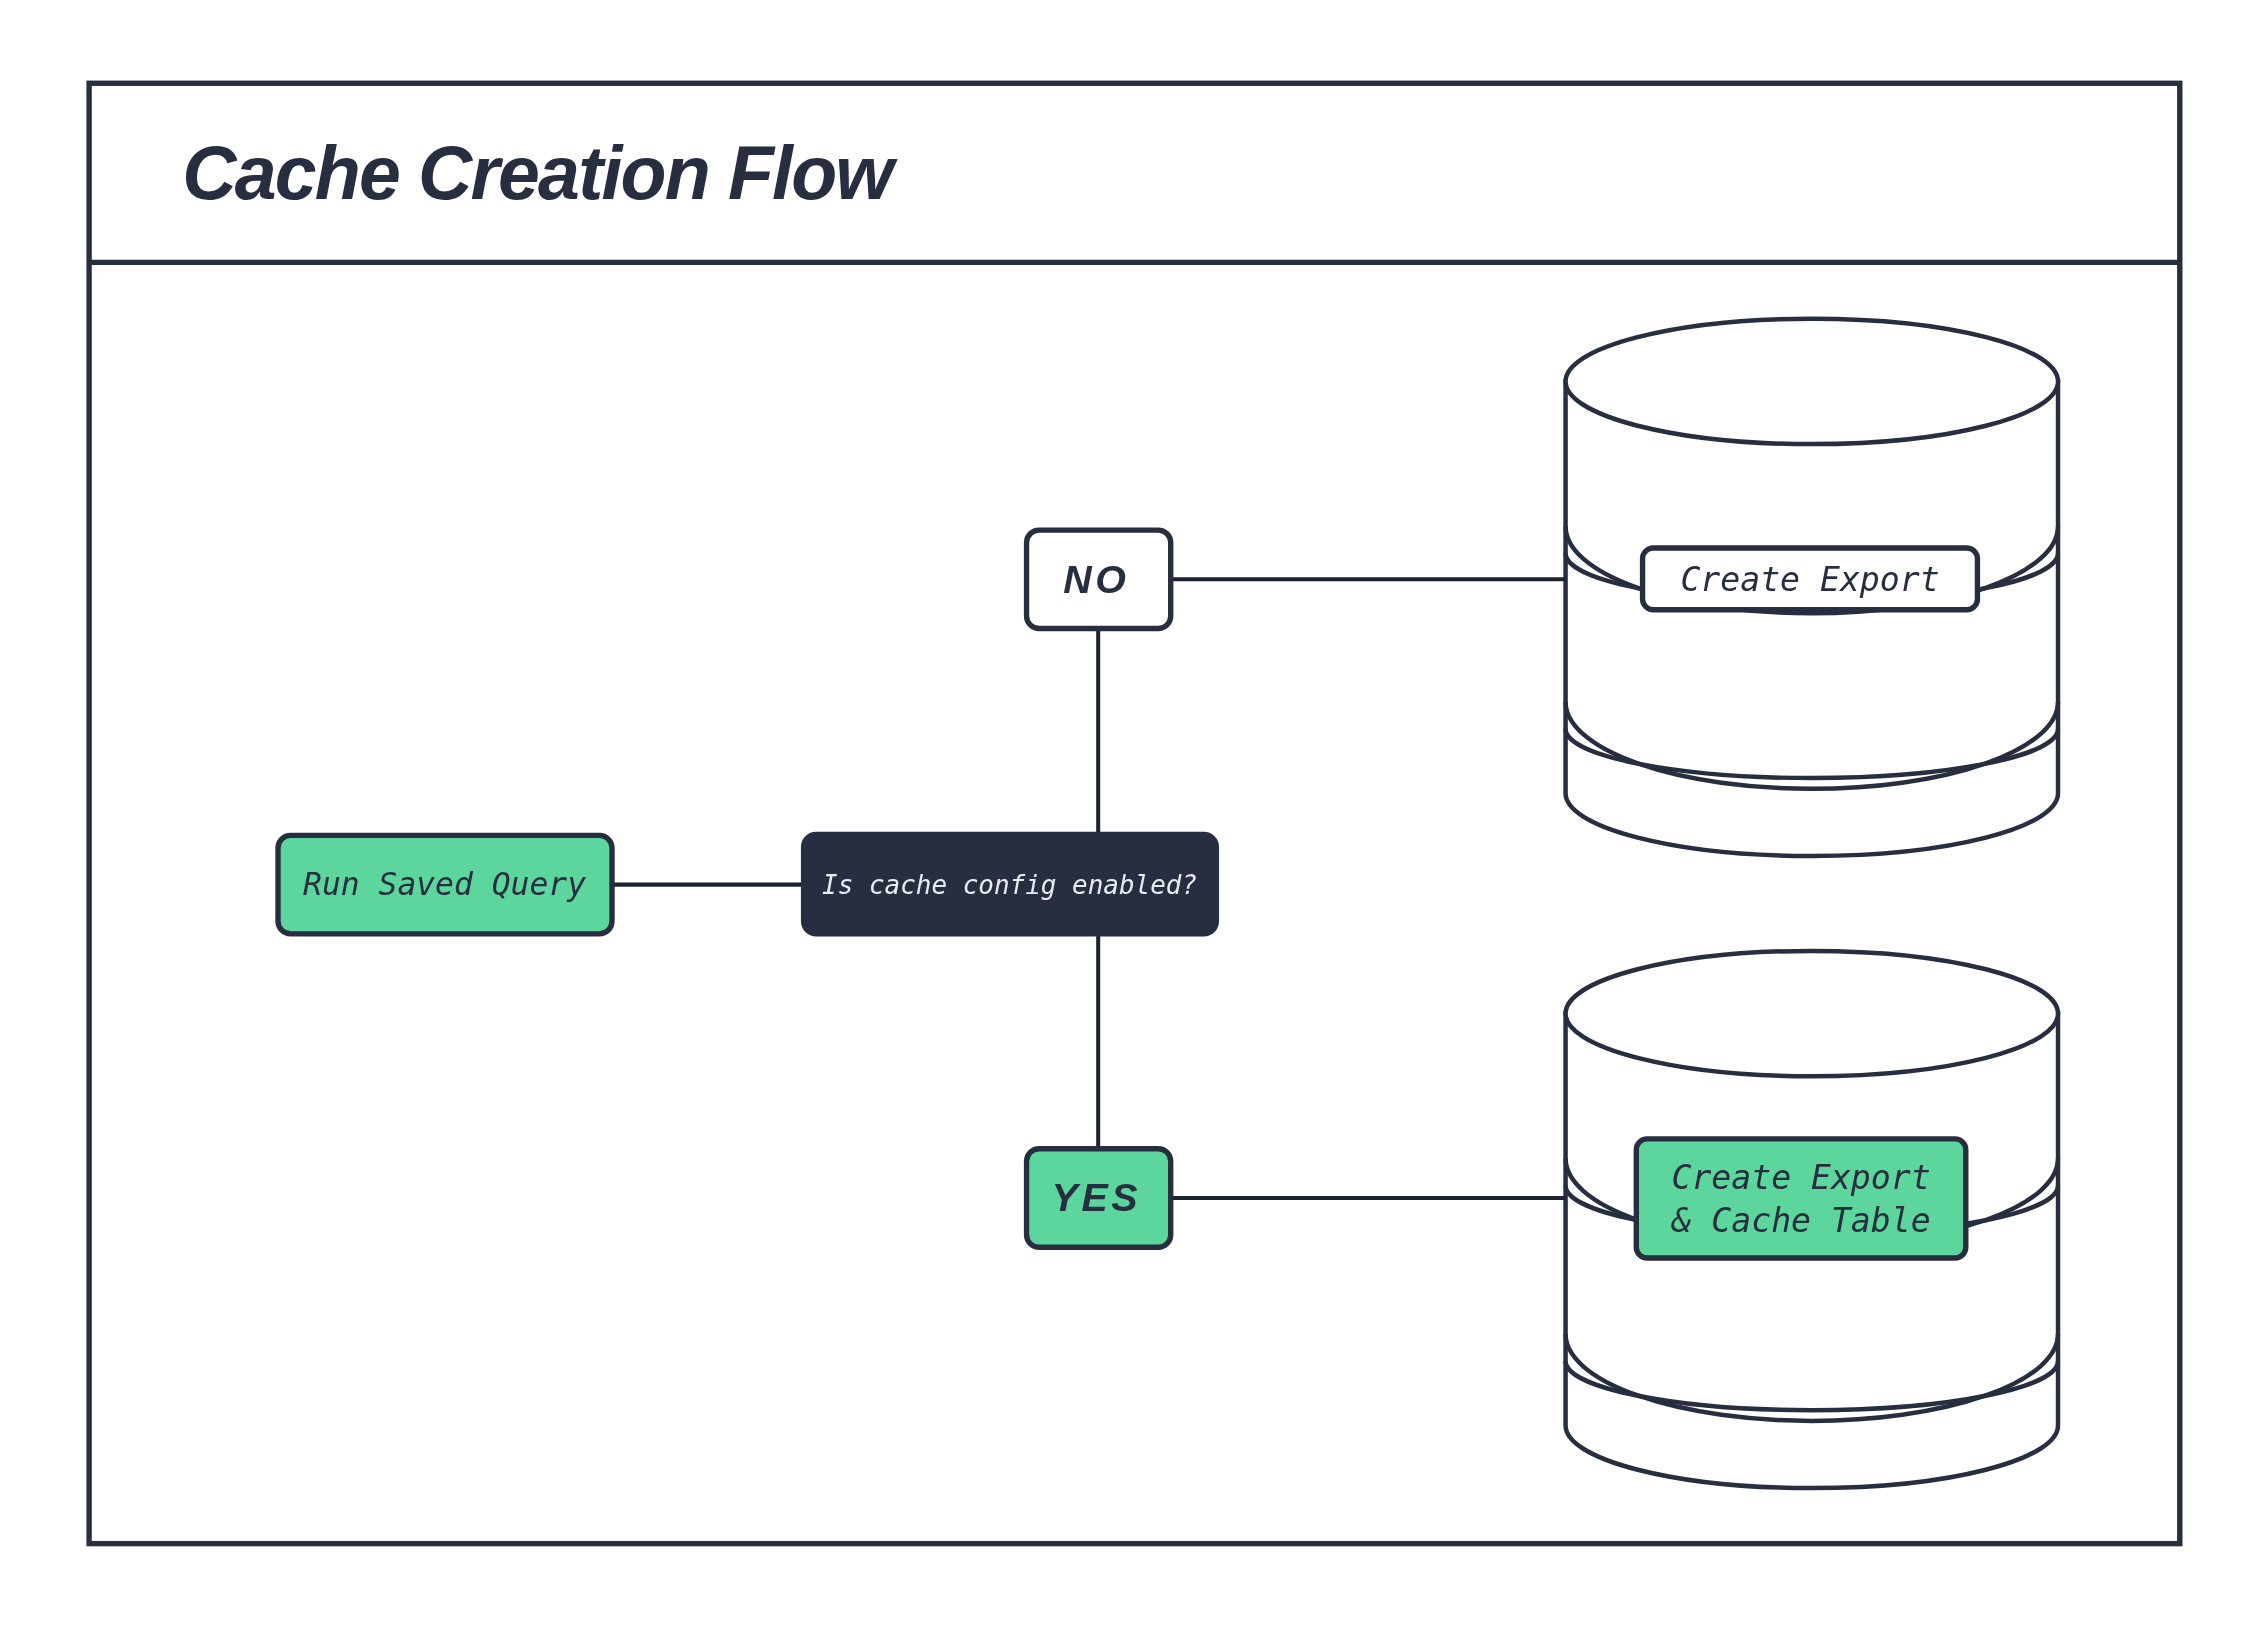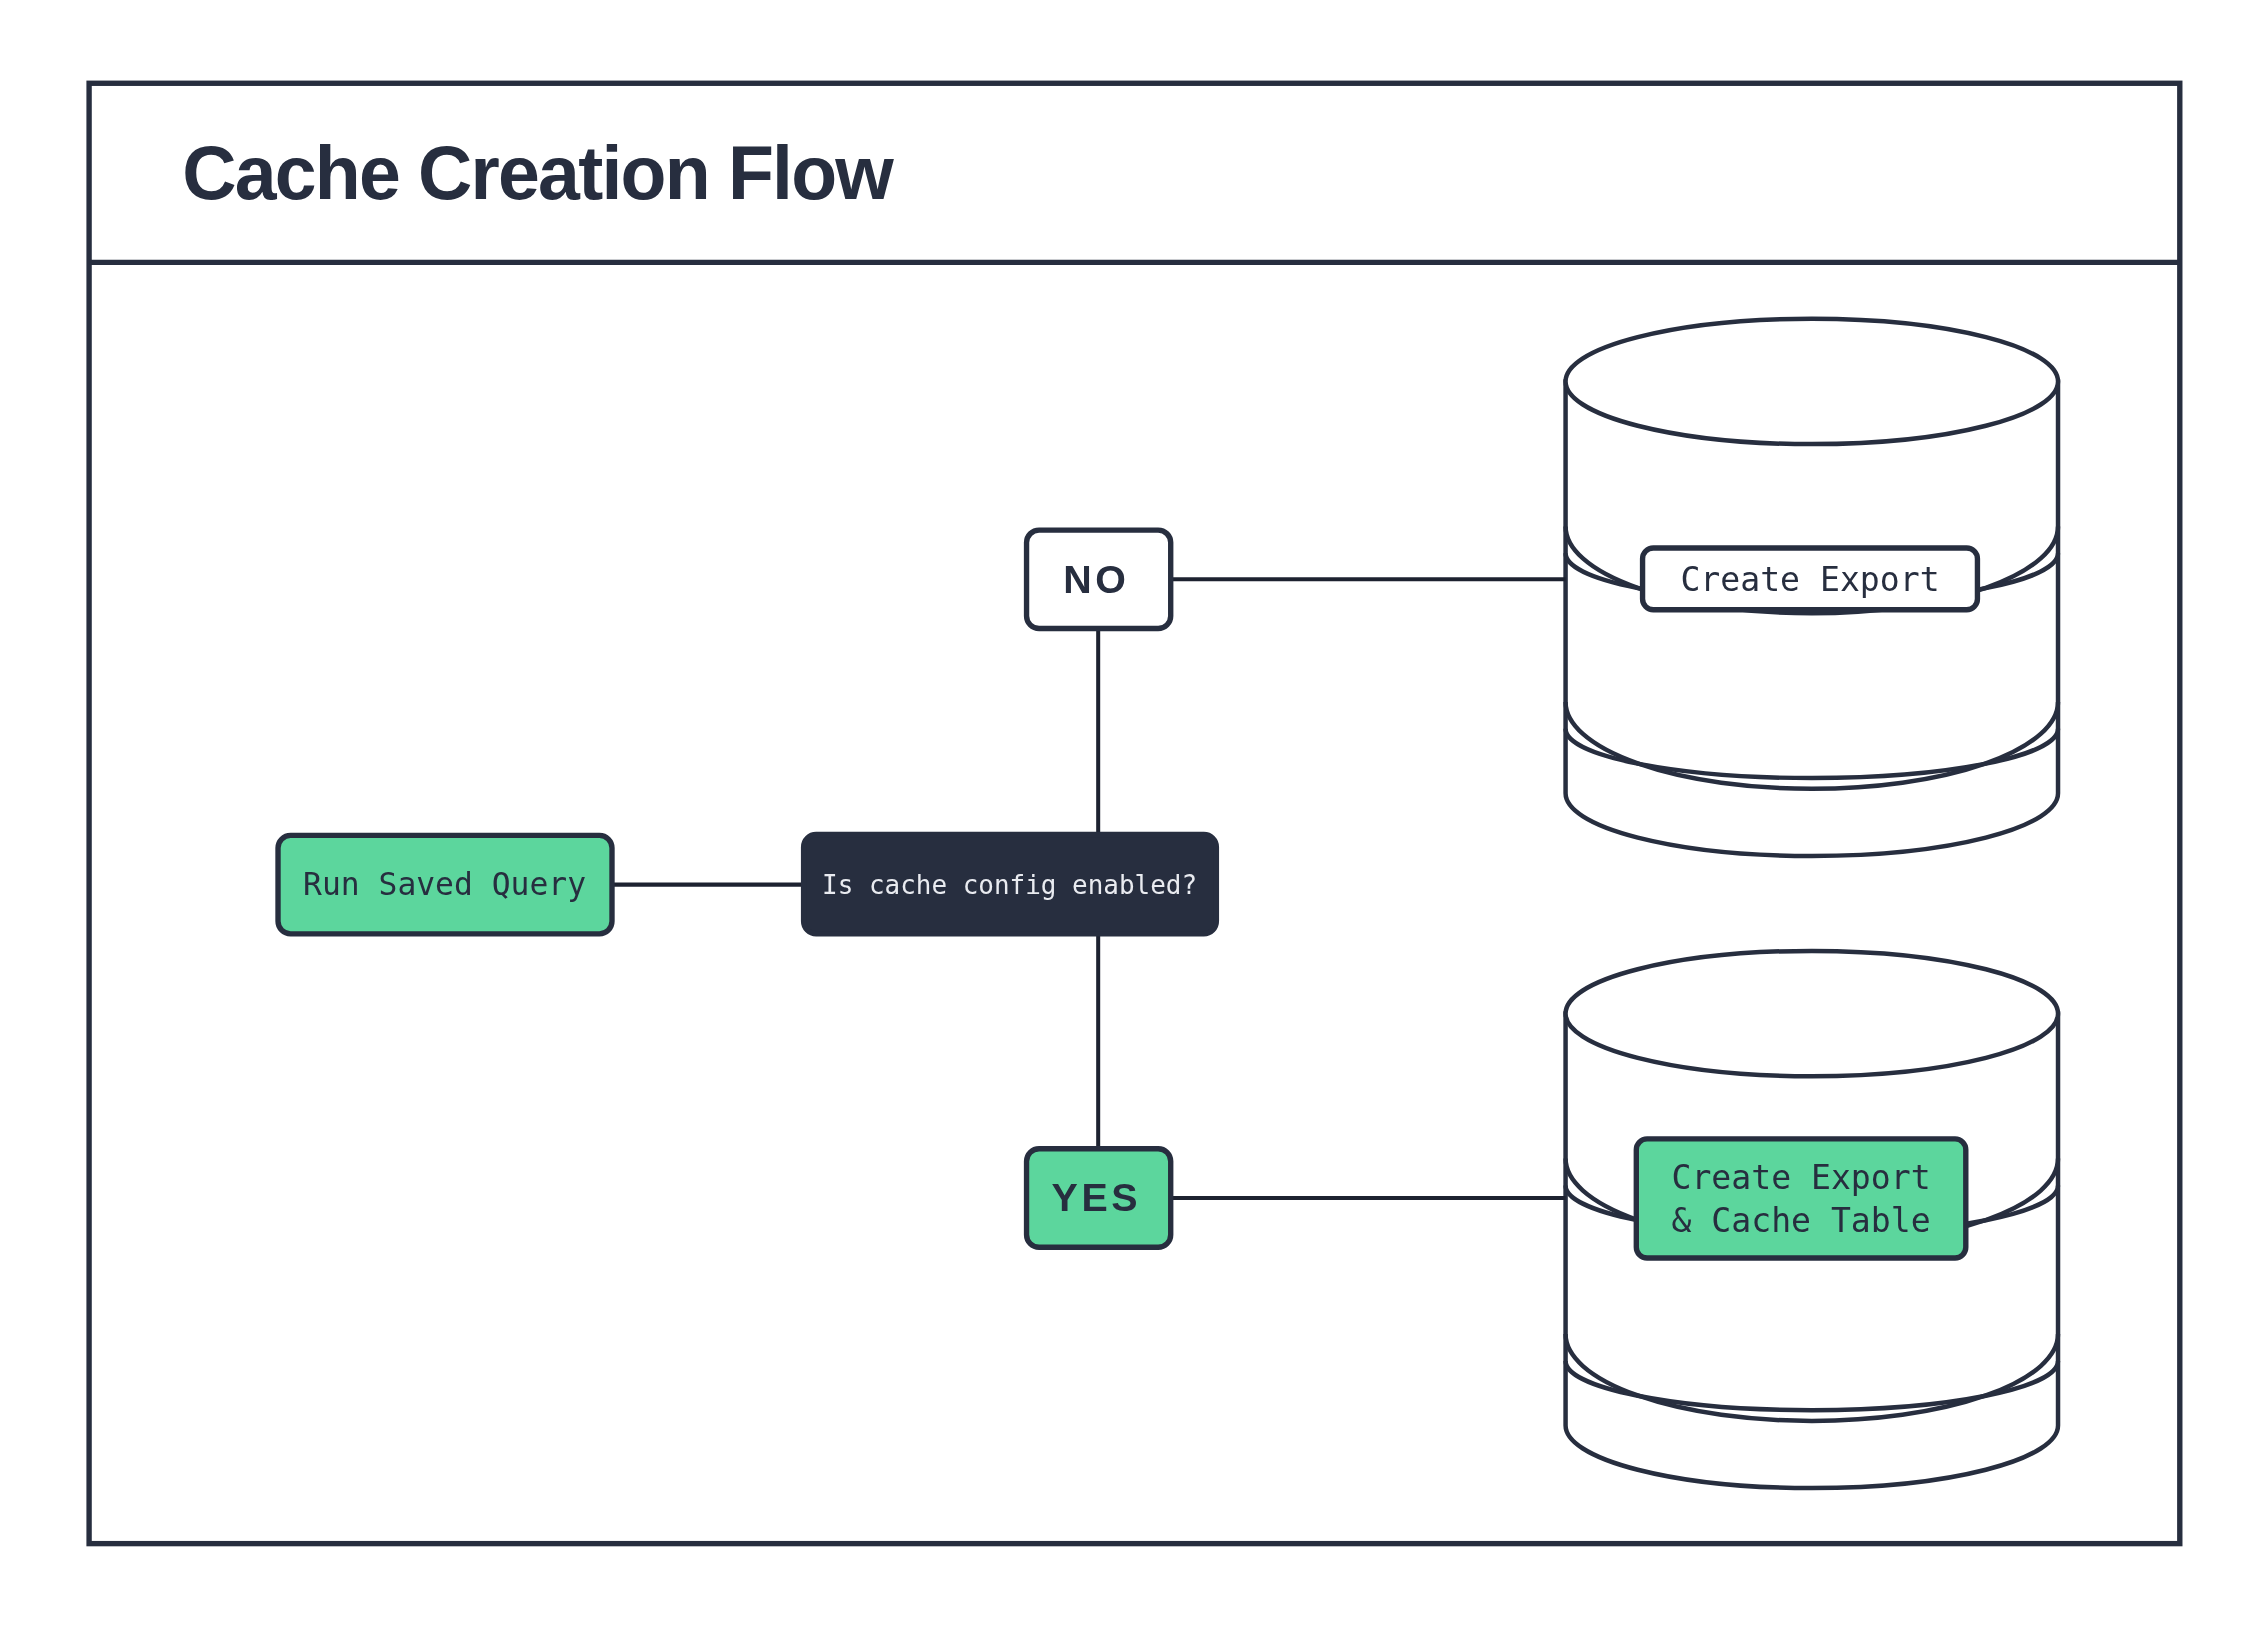--- a/index.html
+++ b/index.html
@@ -6,20 +6,21 @@
     margin: 0;
     padding: 0;
     background: #ffffff;
   }
   .canvas {
     position: relative;
     width: 2268px;
     height: 1626px;
     background: var(--canvas, #ffffff);
     font-family: "Liberation Sans", sans-serif;
+    font-style: italic;
   }
   svg { display: block; width: 100%; height: 100%; }
 
   .frame {
     fill: none;
     stroke: var(--ink, #272e3f);
     stroke-width: 6;
   }
   .divider {
     stroke: var(--ink, #272e3f);

